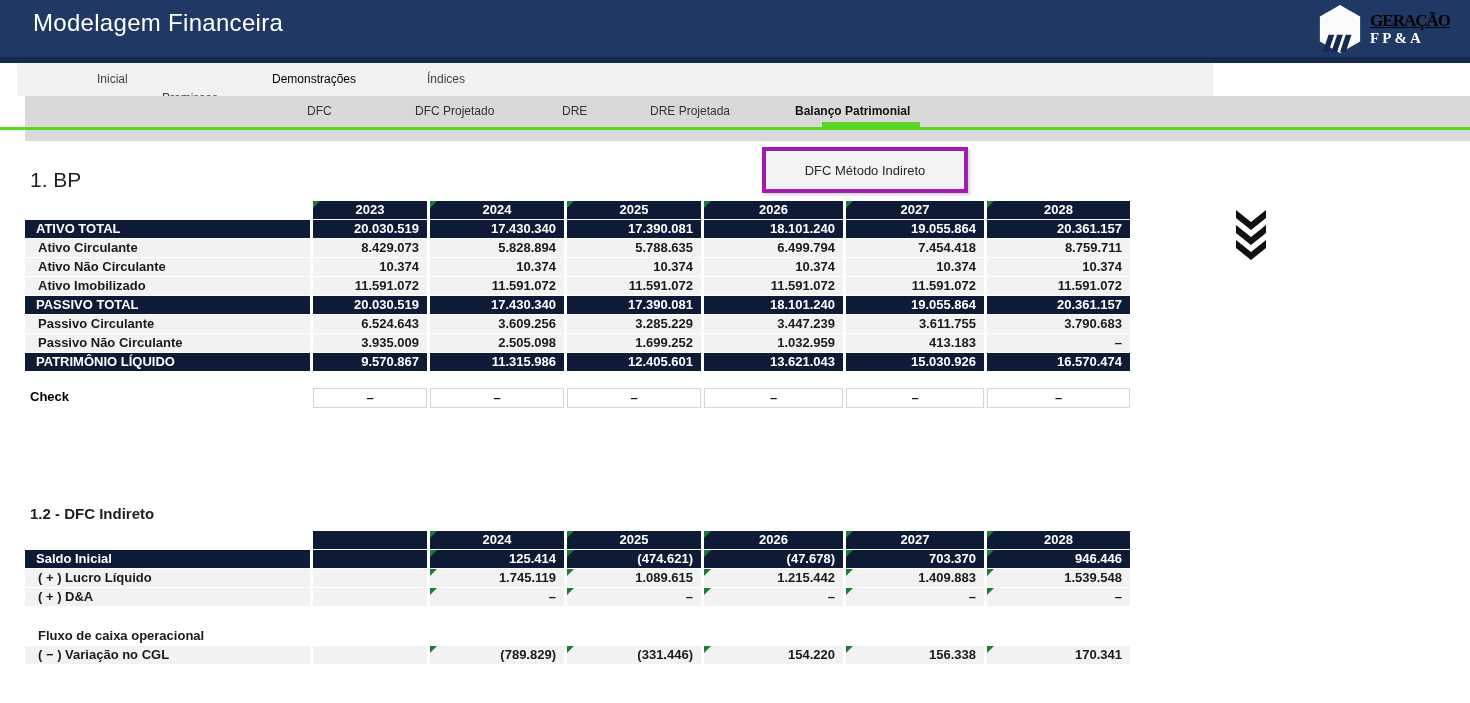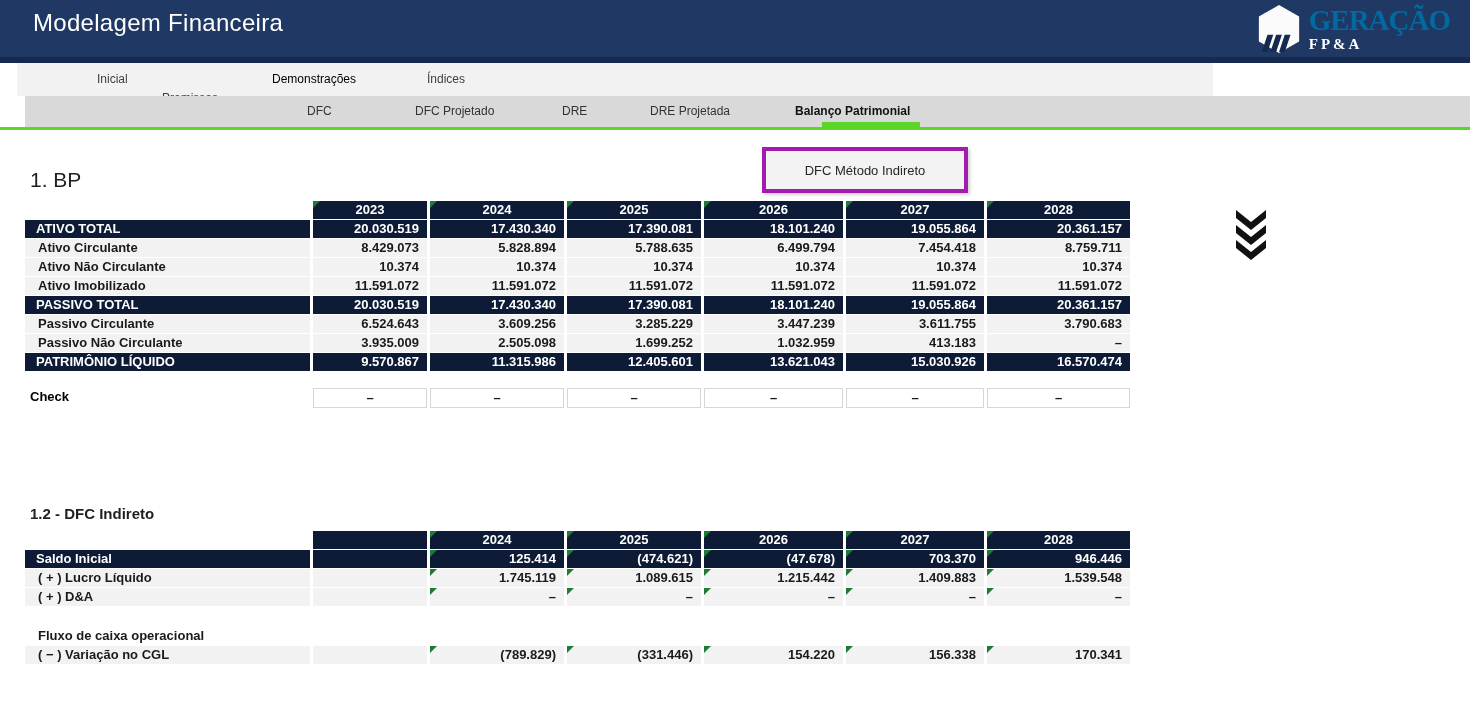--- a/index.html
+++ b/index.html
@@ -5,32 +5,32 @@
   html,body{margin:0;padding:0;background:#fff;}
   #stage{position:relative;width:1470px;height:703px;background:#ffffff;overflow:hidden;
          font-family:"Liberation Sans",sans-serif;color:#1a1a1a;}
 
   
   .banner{position:absolute;left:0;top:0;width:1470px;height:57px;background:#1F3864;}
   .banner-strip{position:absolute;left:0;top:57px;width:1470px;height:6px;background:#16294E;}
   .app-title{position:absolute;left:33px;top:9px;font-size:24px;font-weight:500;color:#fff;letter-spacing:.3px;}
   .brand{position:absolute;right:20px;top:5px;height:48px;display:flex;align-items:center;gap:7px;}
   .brand-text{display:flex;flex-direction:column;line-height:1;}
-  .brand-name{font-family:"Liberation Serif",serif;font-weight:700;font-size:29px;color:#0369a1;letter-spacing:-1px;}
+  .brand-name{font-family:"Liberation Serif",serif;font-weight:700;font-size:17px;color:#000000;letter-spacing:-1px;text-decoration:underline;}
   .brand-sub{font-family:"Liberation Serif",serif;font-weight:700;font-size:15px;color:#fff;letter-spacing:3px;margin-top:2px;}
 
   
   .nav1{position:absolute;left:17px;top:63px;width:1196px;height:33px;background:#F2F2F2;overflow:hidden;}
   .nav1 .ni{position:absolute;top:0;line-height:33px;font-size:12px;color:#3f3f3f;cursor:default;}
   .nav1 .ni:nth-child(1){left:80px;}
   .nav1 .ni:nth-child(2){left:145px;margin-top:19px;}
   .nav1 .ni:nth-child(3){left:255px;font-weight:400;color:#000;}
   .nav1 .ni:nth-child(4){left:410px;}
   .nav1 .partial{position:absolute;left:1456px;top:0;line-height:33px;font-size:18px;color:#701a75;}
-  .nav2{position:absolute;left:25px;top:96px;width:1445px;height:31px;background:#D9D9D9;}
+  .nav2{position:absolute;left:25px;top:96px;width:1445px;height:45px;background:#D9D9D9;}
   .nav2 .ni{position:absolute;top:0;line-height:31px;font-size:12px;color:#333;}
   .nav2 .ni:nth-child(1){left:282px;}
   .nav2 .ni:nth-child(2){left:390px;}
   .nav2 .ni:nth-child(3){left:537px;}
   .nav2 .ni:nth-child(4){left:625px;}
   .nav2 .ni:nth-child(5){left:770px;font-weight:700;color:#111;}
   .nav2 .ni.active::after{content:"";position:absolute;left:27px;bottom:0;width:98px;height:5px;background:#5CD528;}
   .accent-line{position:absolute;left:0;top:127px;width:1470px;height:3px;background:#5CD528;}
 
   

